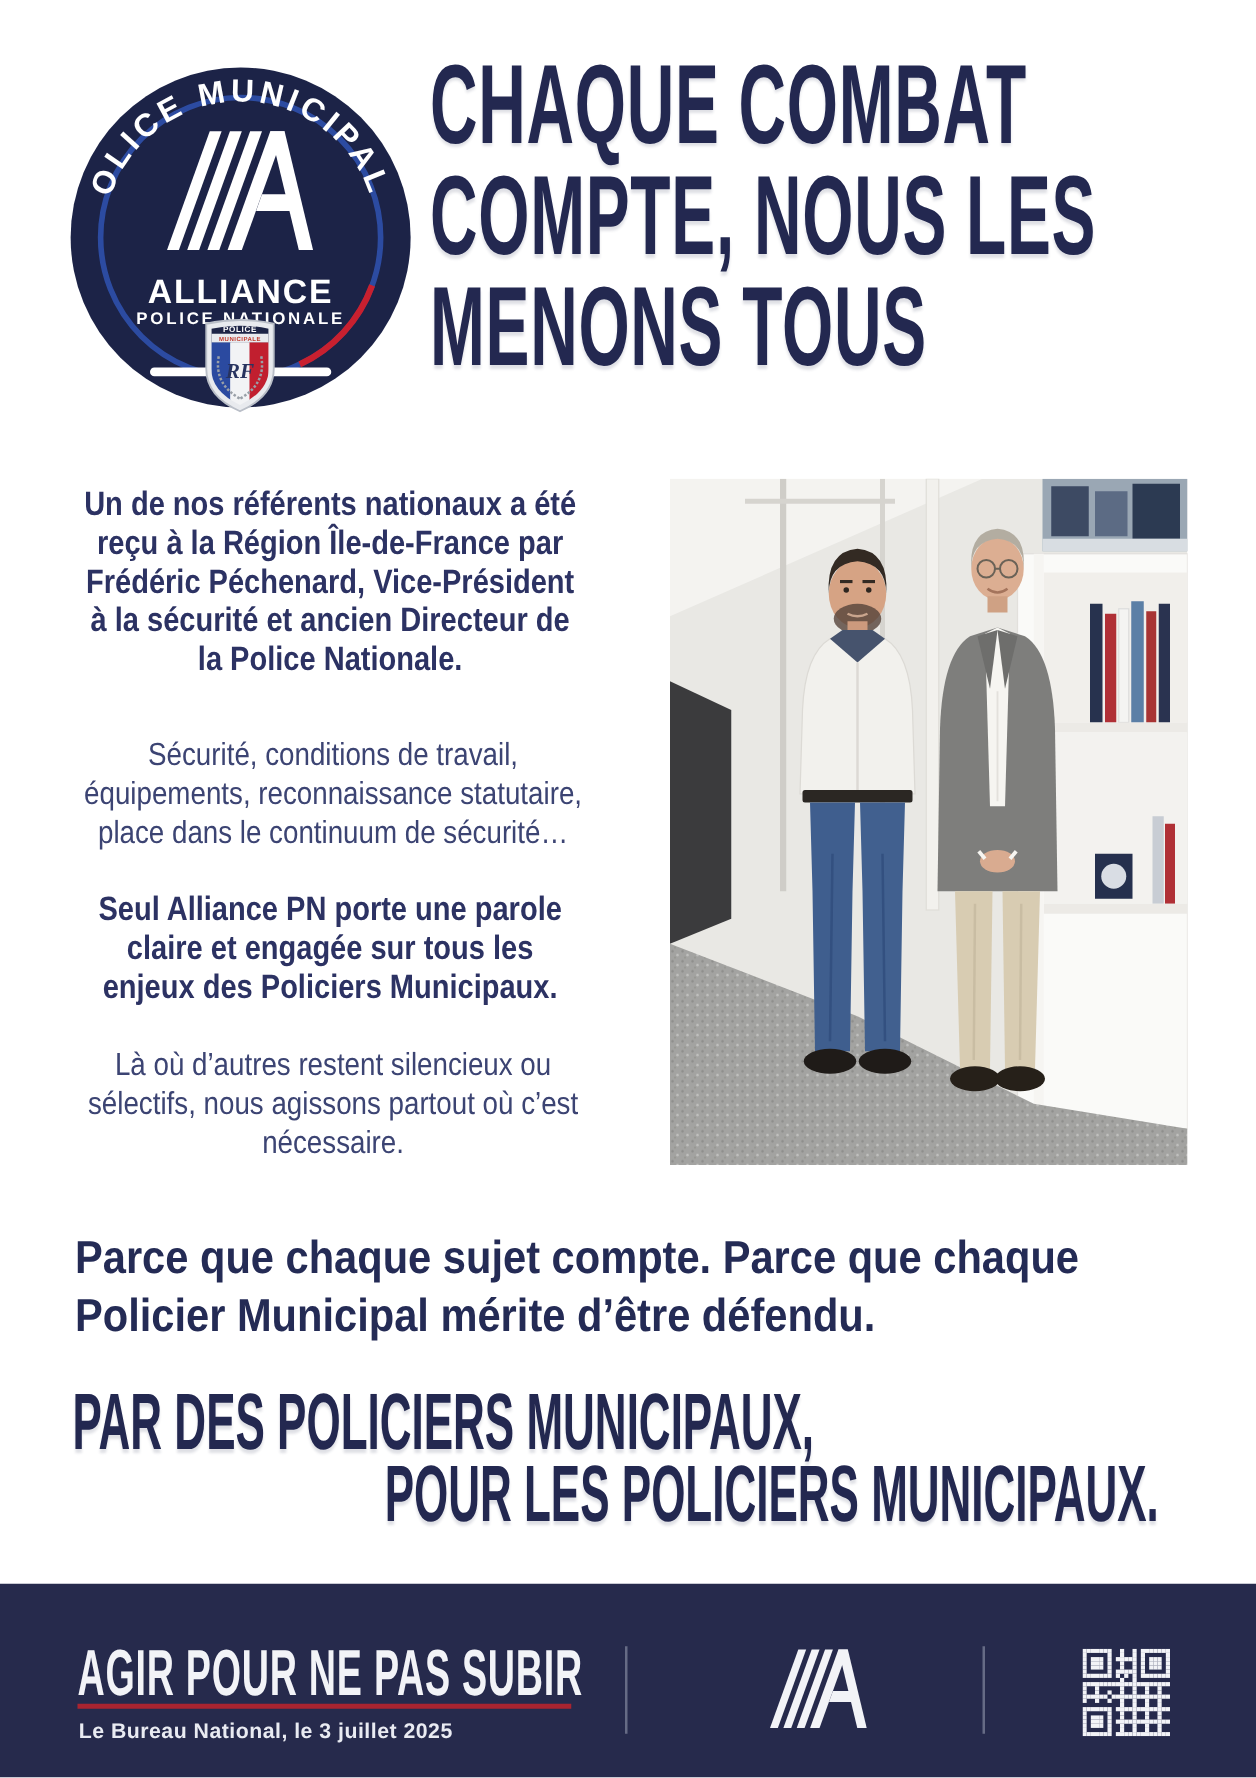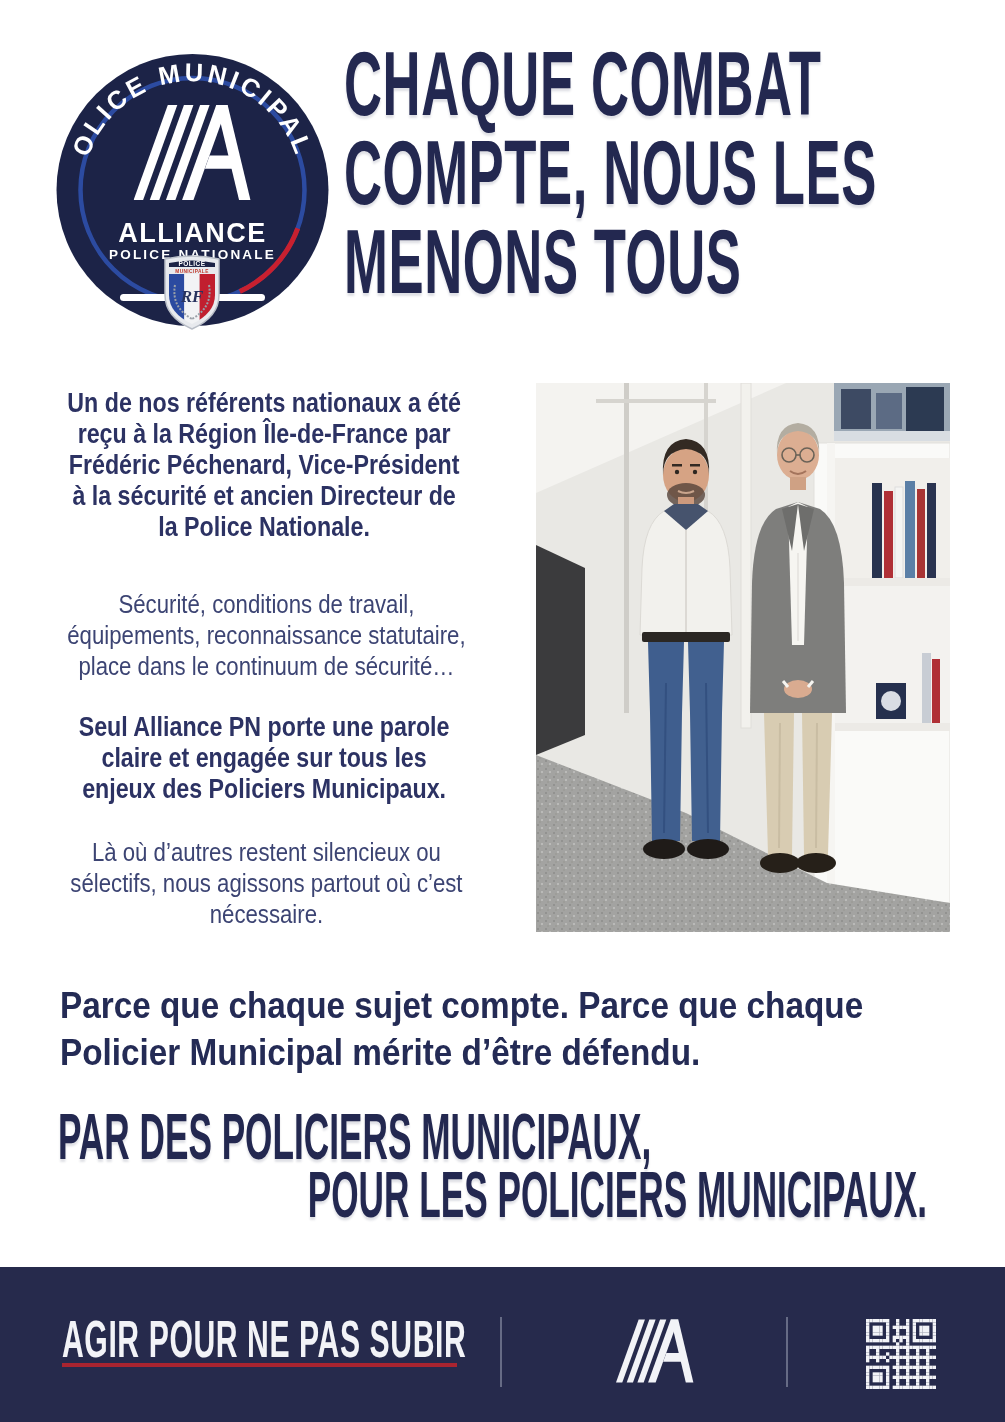--- a/index.html
+++ b/index.html
@@ -226,20 +226,21 @@
     <span class="ln">Parce que chaque sujet compte. Parce que chaque</span>
     <span class="ln">Policier Municipal mérite d’être défendu.</span>
   </div>
 
   <div class="slogan-1">PAR DES POLICIERS MUNICIPAUX,</div>
   <div class="slogan-2">POUR LES POLICIERS MUNICIPAUX.</div>
 
   <div class="footer">
     <div class="tagline">AGIR POUR NE PAS SUBIR</div>
     <div class="red-rule"></div>
+    <div class="date-line">Le Bureau National, le 3 juillet 2025</div>
     <div class="fdiv d1"></div>
     <svg class="fmark" viewBox="0 0 124 110">
       <use href="#a-mark"></use>
     </svg>
     <div class="fdiv d2"></div>
     <svg class="qr" id="qr-grid" viewBox="0 0 21 21">
         <rect x="0" y="0" width="1" height="1" fill="#f2f3f7"></rect>
         <rect x="1" y="0" width="1" height="1" fill="#f2f3f7"></rect>
         <rect x="2" y="0" width="1" height="1" fill="#f2f3f7"></rect>
         <rect x="3" y="0" width="1" height="1" fill="#f2f3f7"></rect>

